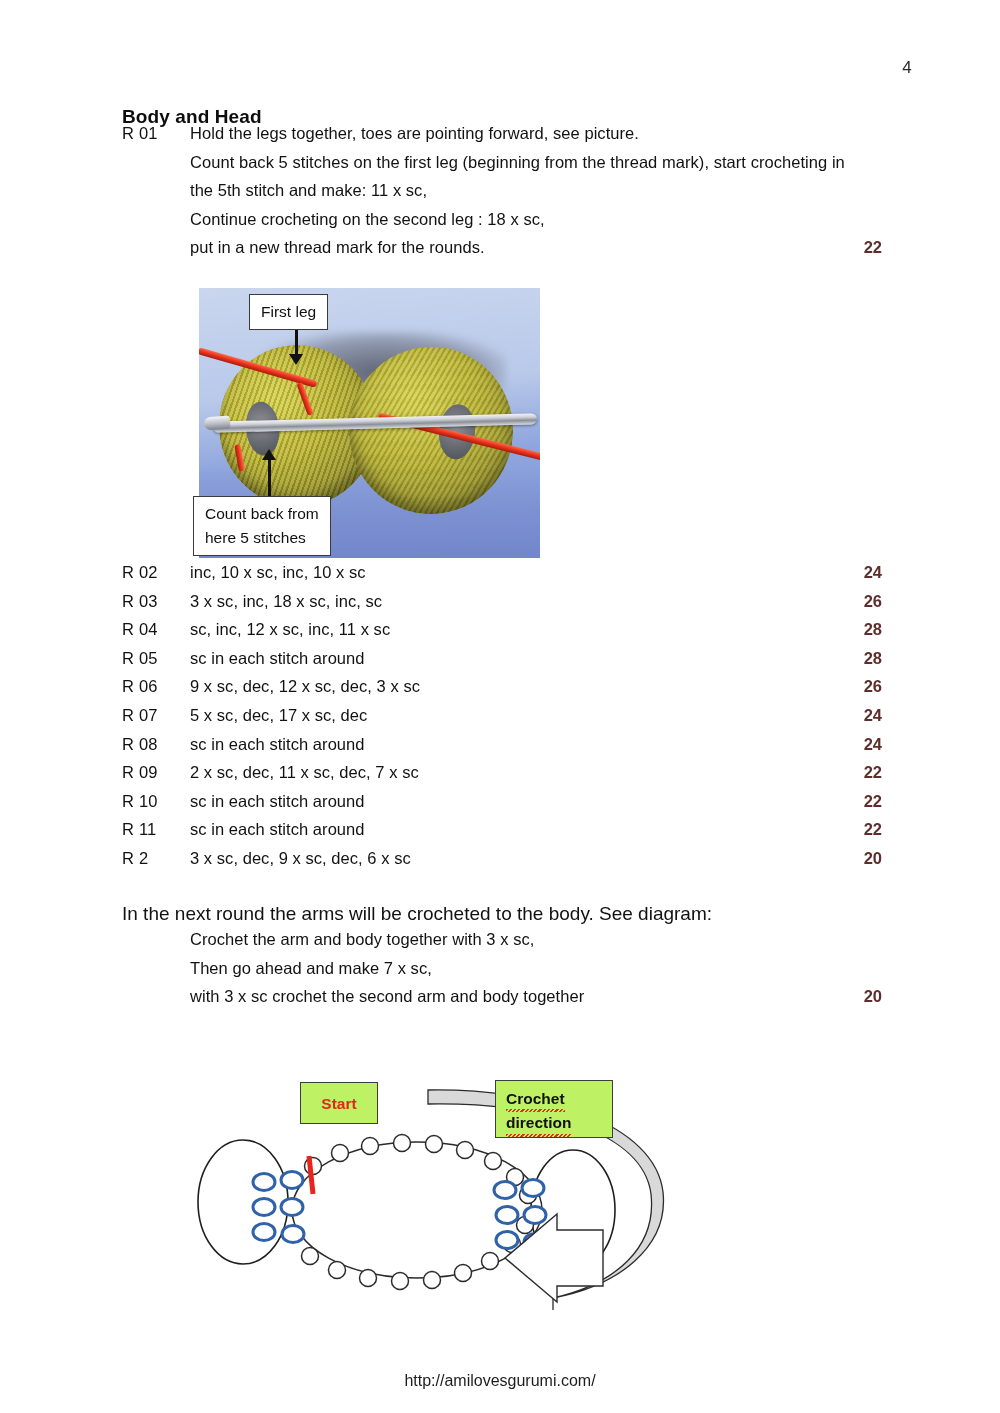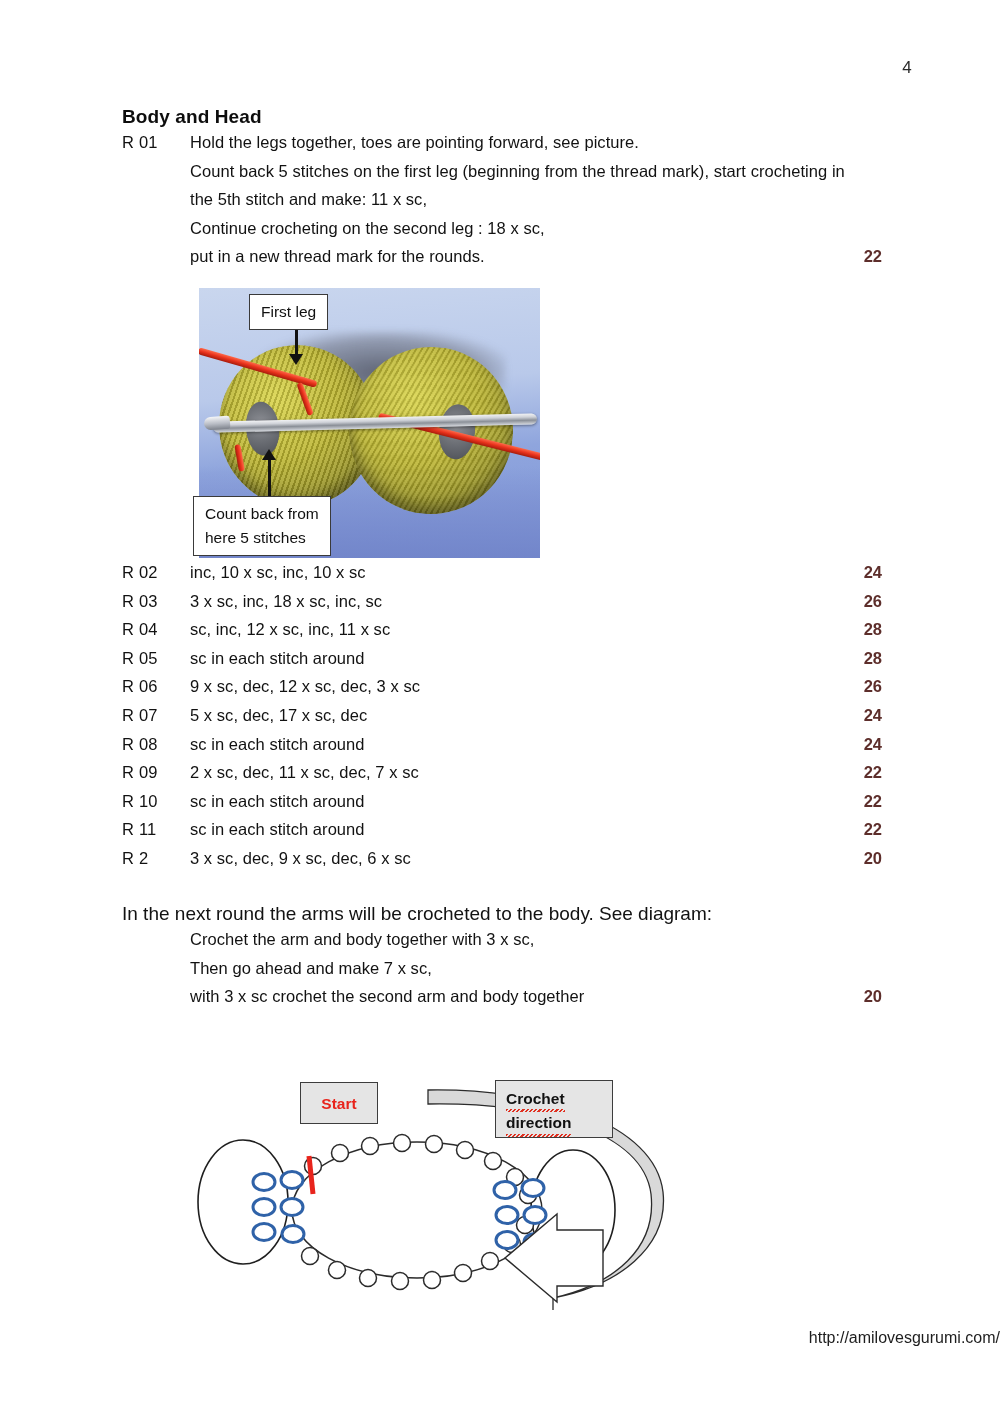--- a/index.html
+++ b/index.html
@@ -210,21 +210,21 @@
   
   .diagram {
     position: absolute;
     left: 185px;
     top: 1062px;
     width: 600px;
     height: 265px;
   }
   .dia-box {
     position: absolute;
-    background: #e5e5e5;
+    background: #bef264;
     border: 1.3px solid #3d3d3d;
     box-sizing: border-box;
     text-align: center;
     white-space: nowrap;
   }
   .dia-box-start {
     left: 115px; top: 20px;
     width: 78px; height: 42px;
     line-height: 42px;
     font-size: 15.5px;
@@ -248,37 +248,37 @@
     background-image: repeating-linear-gradient(135deg, #e03020 0 1.5px, transparent 1.5px 3px);
     background-size: 100% 3px;
     background-repeat: repeat-x;
     background-position: 0 100%;
   }
 
   
   .footer {
     position: absolute;
     left: 0;
-    top: 1329px;
+    top: 1372px;
     width: 100%;
-    text-align: right;
+    text-align: center;
     font-size: 16px;
     color: #1d1d1d;
   }
 </style>
 </head>
 <body>
 
 <div class="page">
 
   <div class="page-number">4</div>
 
   <div class="section-title">Body and Head</div>
 
-  <div class="round-block" style="top:133px;">
+  <div class="round-block" style="top:124px;">
     <div class="round-line">
       <span class="round-label">R 01</span>
       <span class="round-text">Hold the legs together, toes are pointing forward, see picture.</span>
       <span class="round-count"></span>
     </div>
     <div class="round-line">
       <span class="round-label"></span>
       <span class="round-text">Count back 5 stitches on the first leg (beginning from the thread mark), start crocheting in</span>
     </div>
     <div class="round-line">

